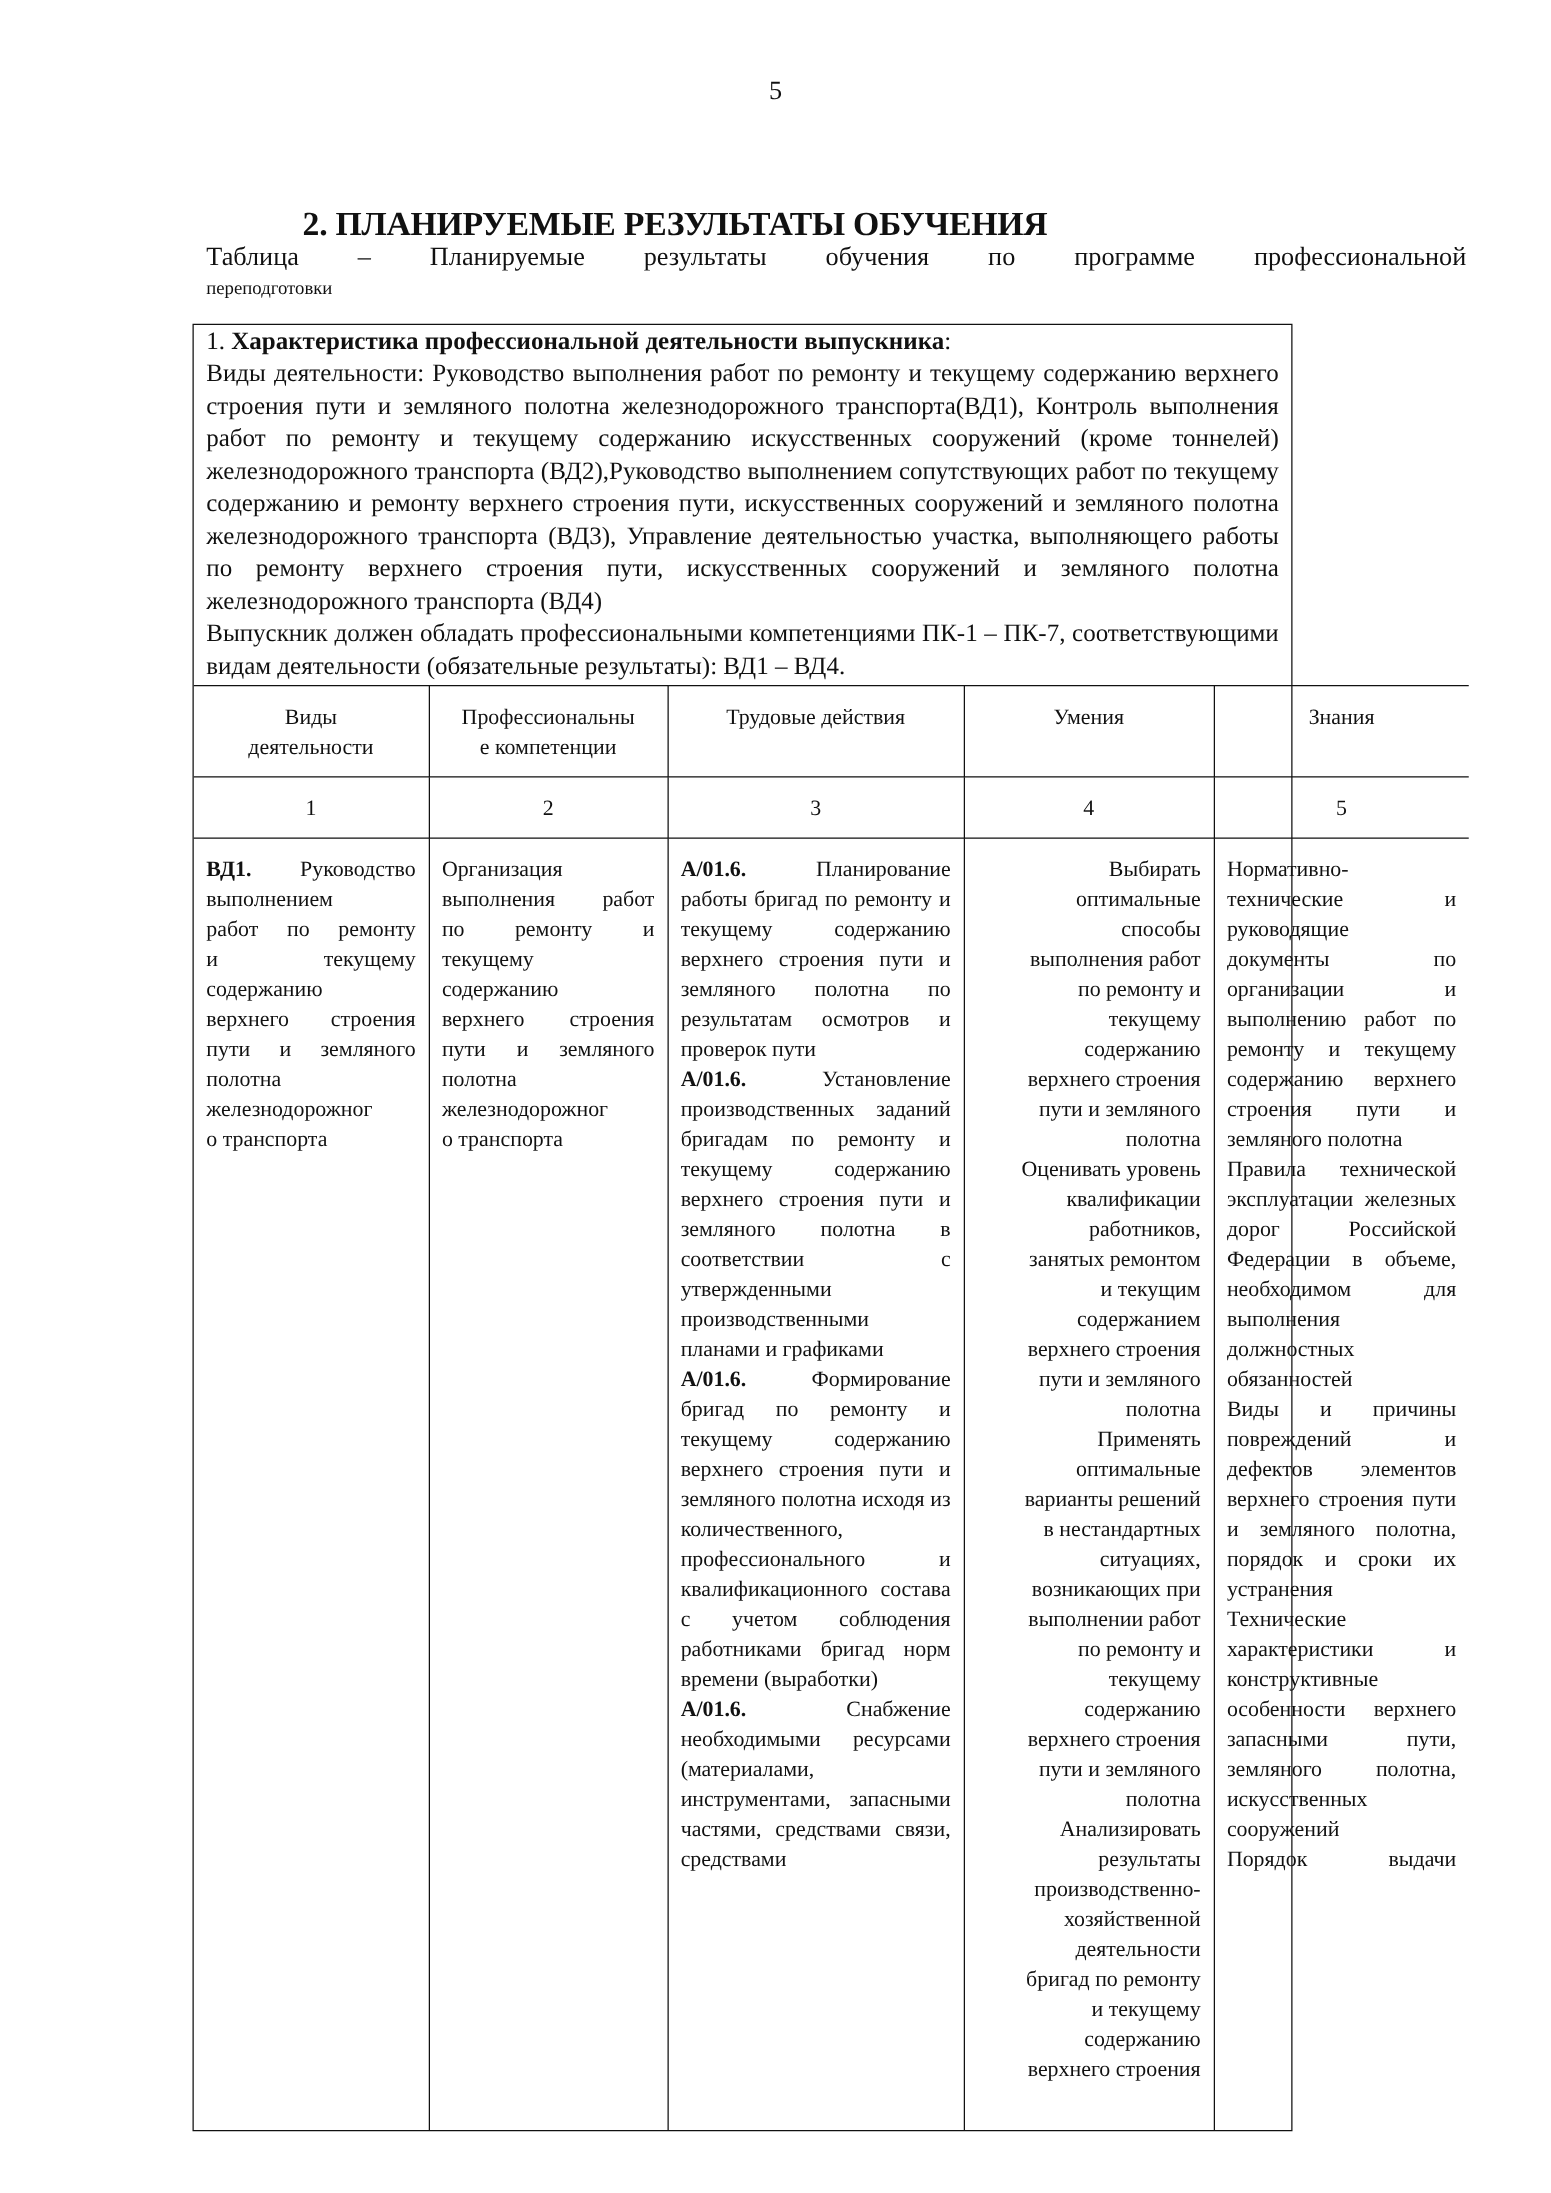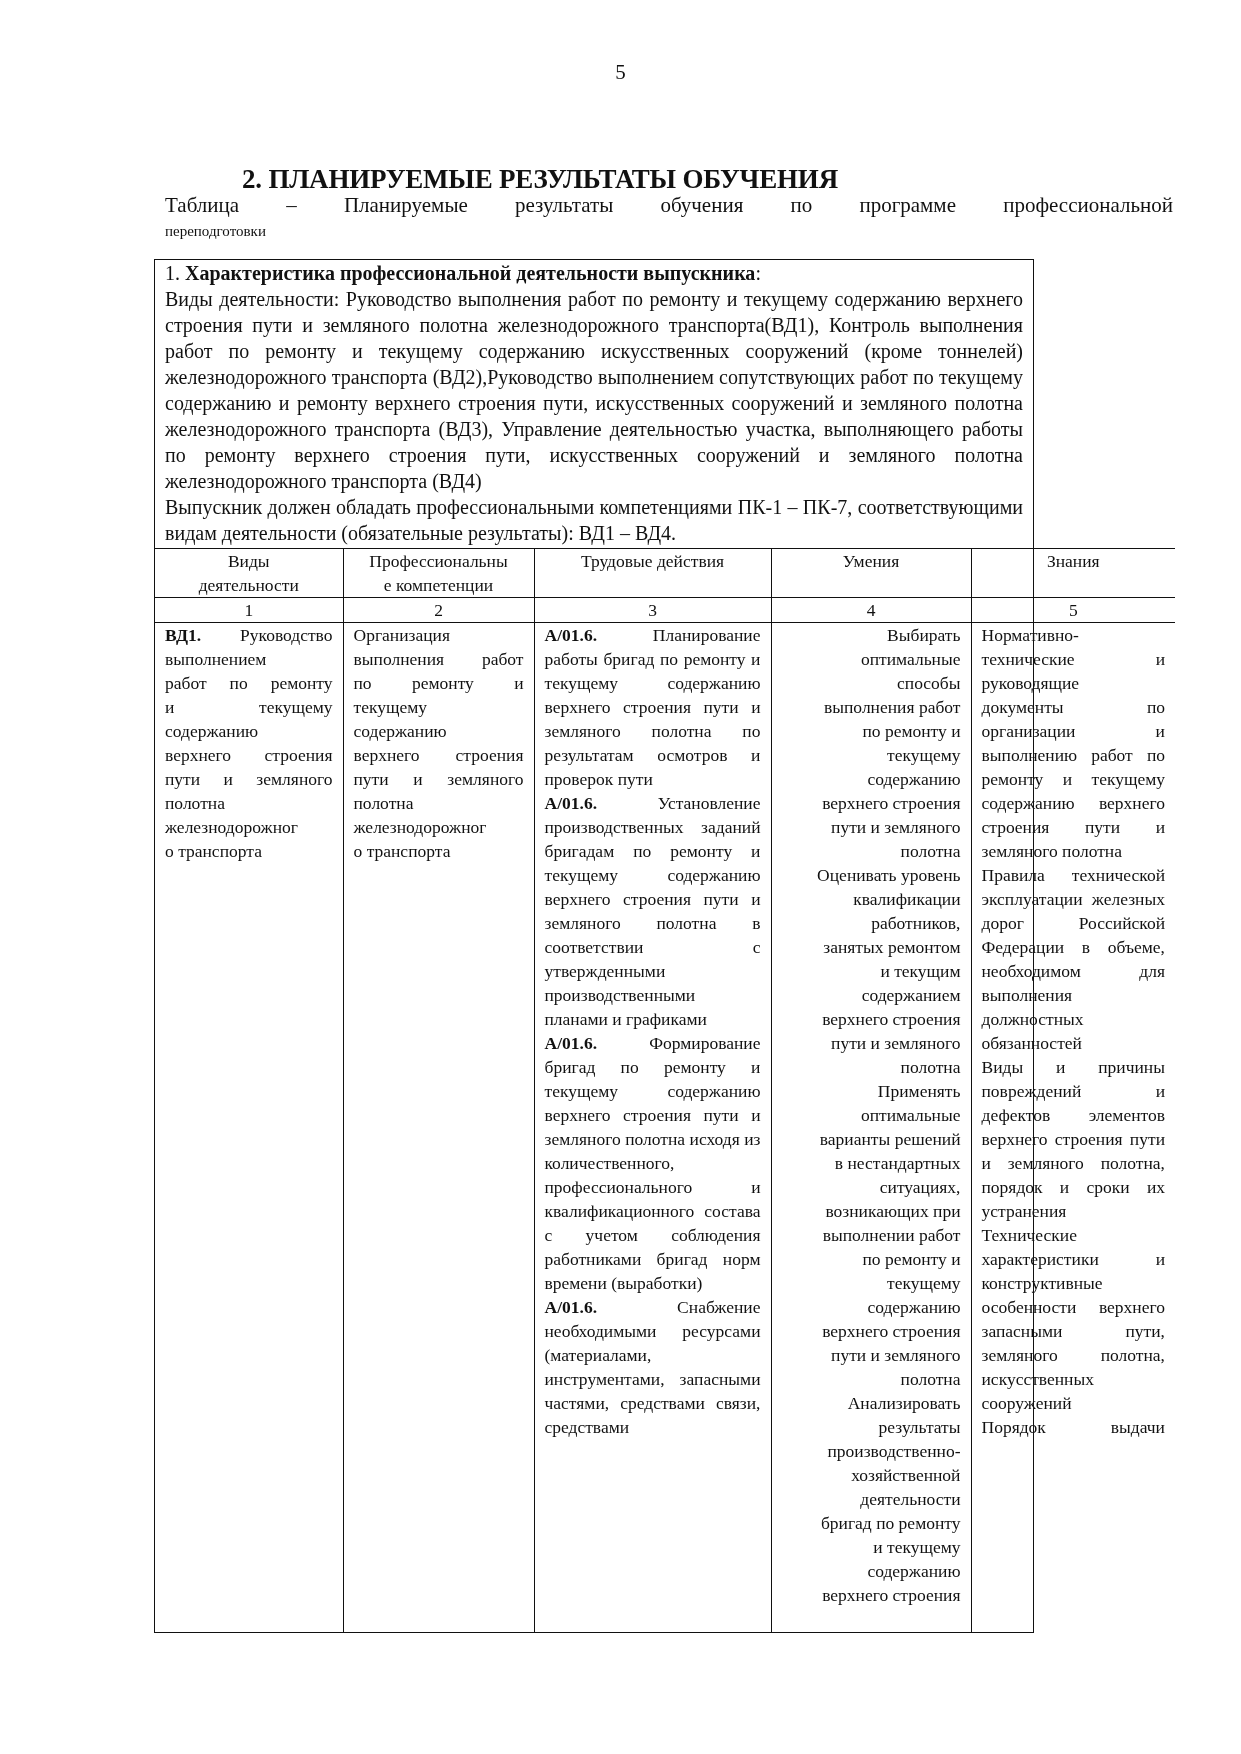--- a/index.html
+++ b/index.html
@@ -31,21 +31,21 @@
     padding: 0 10px 0 10px;
     font-size: 20px; line-height: 26px; text-align: justify;
   }
   .intro p { margin: 0; }
   .intro .b { font-weight: bold; }
   table.grid {
     border-collapse: collapse; width: 100%; table-layout: fixed;
     font-size: 17.5px; line-height: 24px;
   }
   table.grid td, table.grid th {
-    border: 1.2px solid #111; vertical-align: top; padding: 0 10px;
+    border: 1.2px solid #111; vertical-align: top; padding: 12px 10px;
     font-weight: normal;
   }
   table.grid tr:first-child th { border-top: 1.5px solid #111; }
   table.grid th:first-child, table.grid td:first-child { border-left: none; }
   table.grid th:last-child, table.grid td:last-child { border-right: none; }
   table.grid tr:last-child td { border-bottom: none; }
   th.hdr { text-align: center; height: 48px; }
   td.num { text-align: center; height: 24px; }
   td.body { text-align: justify; height: 1009px; }
   .ln { display: block; }

